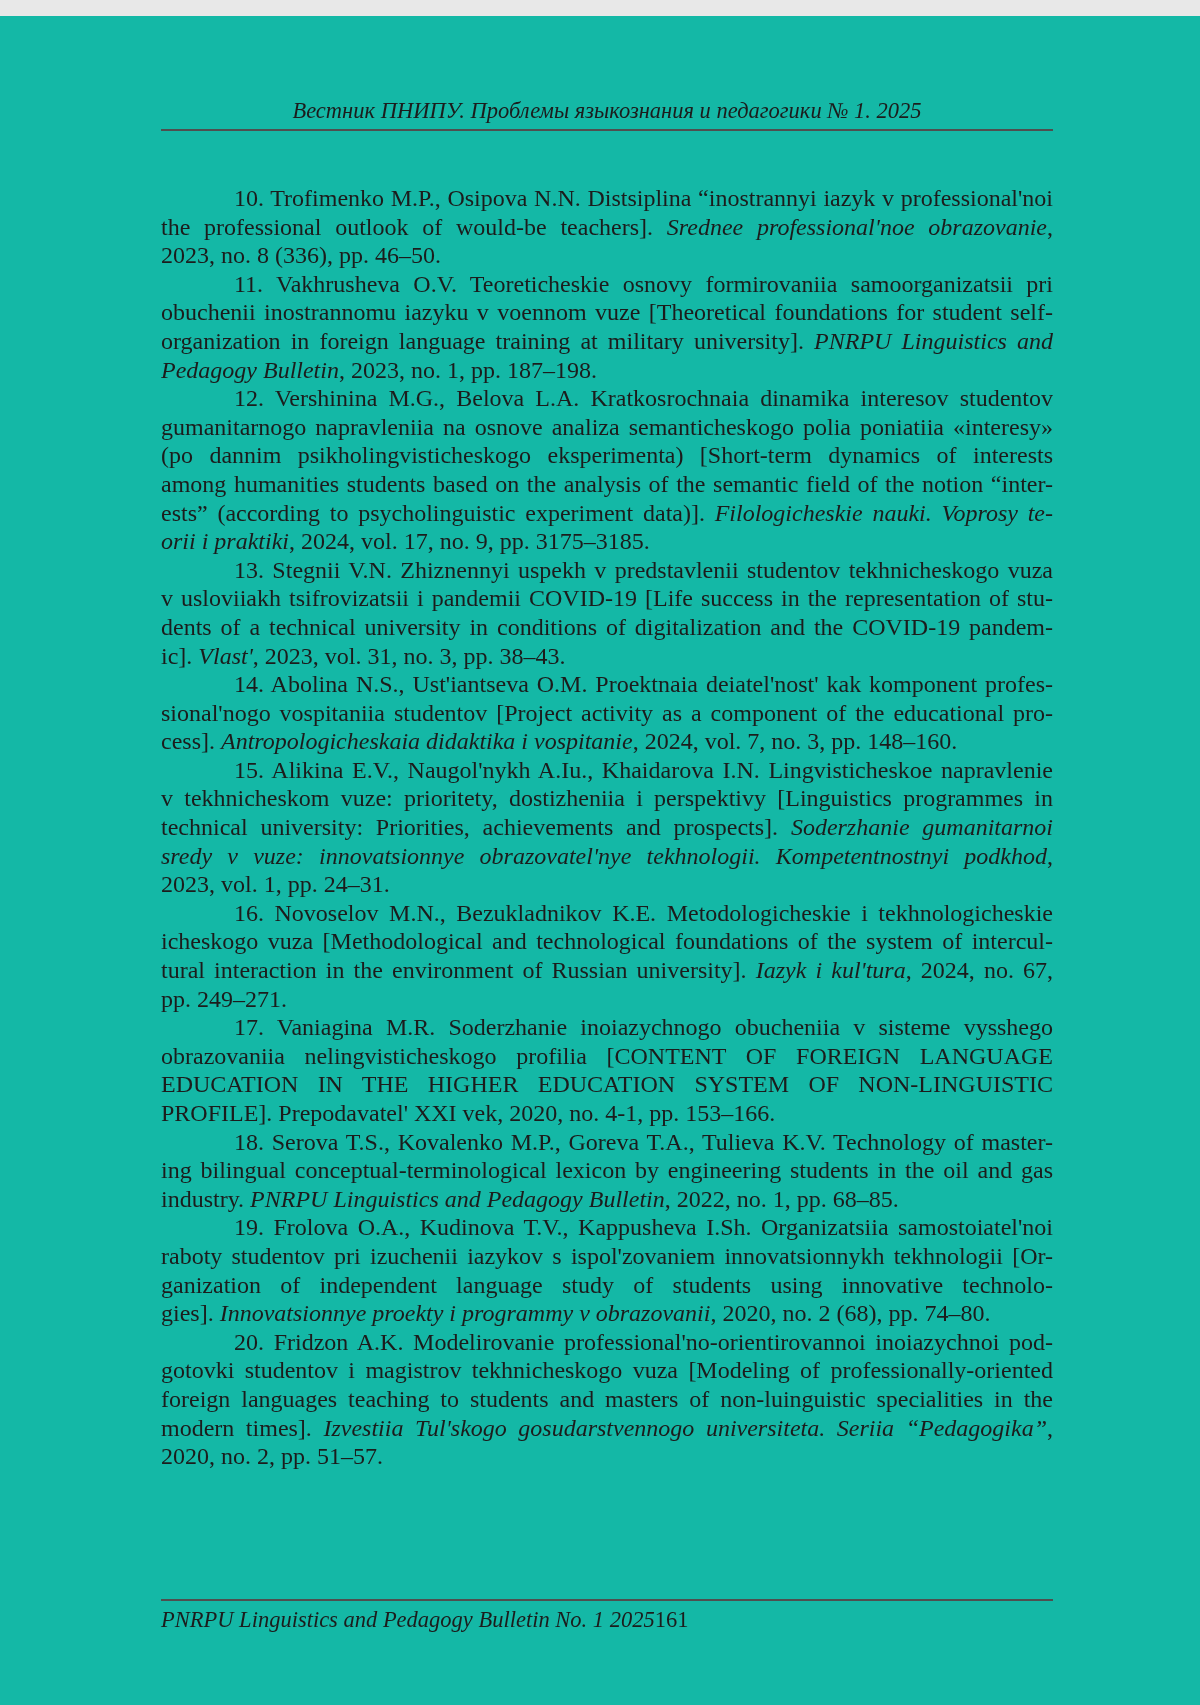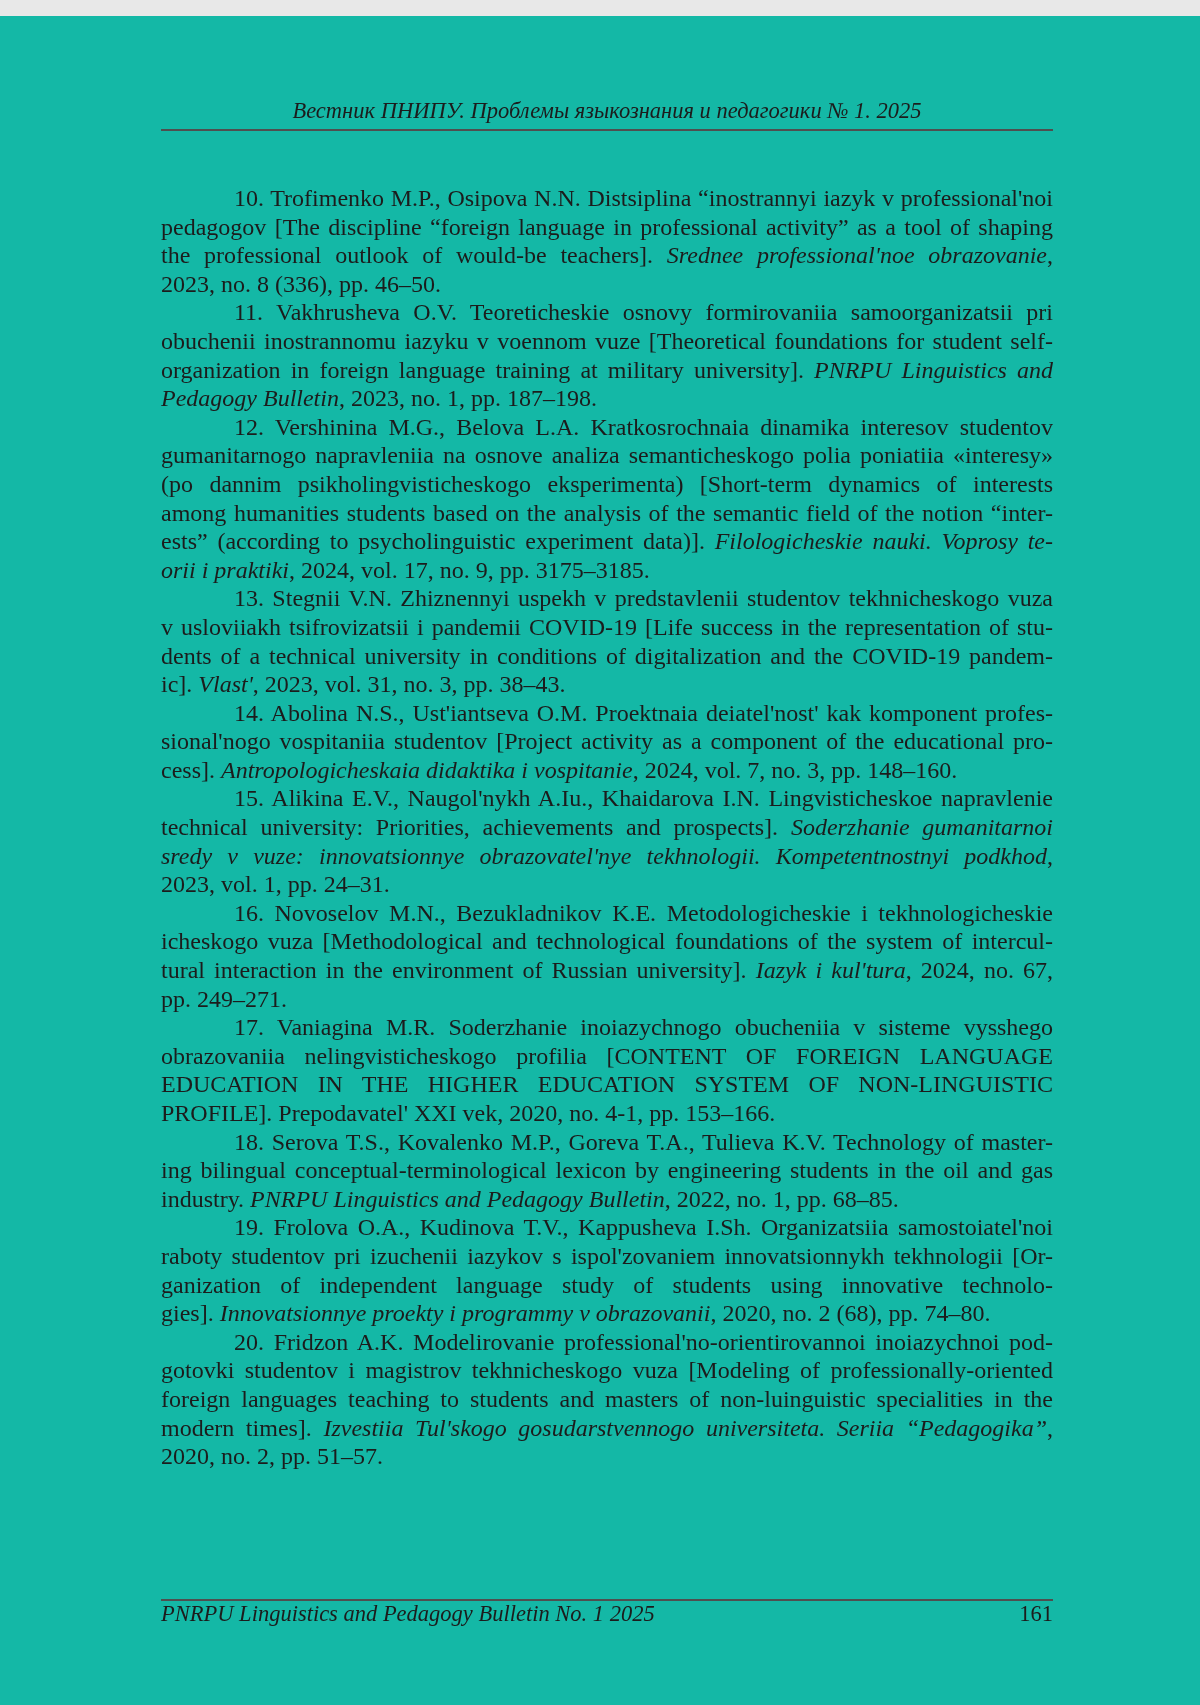--- a/index.html
+++ b/index.html
@@ -43,39 +43,38 @@
   }
   .ln.first { text-indent: 73px; }
   .ln.last  { text-align-last: left; }
   .it { font-style: italic; }
   .footer {
     position: absolute;
     top: 1583px;
     left: 161px;
     width: 892px;
     border-top: 2.5px solid #4f4f4f;
+    padding-top: 6px;
     display: flex;
-    justify-content: space-between;
     align-items: baseline;
     font-size: 22.5px;
     line-height: 26px;
   }
   .footer-journal { font-style: italic; }
   .footer-page { font-style: normal; }
 </style>
 </head>
 <body>
 
 <div class="page">
   <div class="running-head">Вестник ПНИПУ. Проблемы языкознания и педагогики № 1. 2025</div>
 
   <div class="refs">
       <div class="ref">
         <div class="ln first"><span>10. Trofimenko M.P., Osipova N.N. Distsiplina “inostrannyi iazyk v professional'noi</span></div>
-        <div class="ln"><span>pedagogov [The discipline “foreign language in professional activity” as a tool of shaping</span></div>
         <div class="ln"><span>the professional outlook of would-be teachers]. </span><span class="it">Srednee professional'noe obrazovanie</span><span>,</span></div>
         <div class="ln last"><span>2023, no. 8 (336), pp. 46–50.</span></div>
       </div>
       <div class="ref">
         <div class="ln first"><span>11. Vakhrusheva O.V. Teoreticheskie osnovy formirovaniia samoorganizatsii pri</span></div>
         <div class="ln"><span>obuchenii inostrannomu iazyku v voennom vuze [Theoretical foundations for student self-</span></div>
         <div class="ln"><span>organization in foreign language training at military university]. </span><span class="it">PNRPU Linguistics and</span></div>
         <div class="ln last"><span class="it">Pedagogy Bulletin</span><span>, 2023, no. 1, pp. 187–198.</span></div>
       </div>
       <div class="ref">
@@ -92,20 +91,21 @@
         <div class="ln"><span>dents of a technical university in conditions of digitalization and the COVID-19 pandem-</span></div>
         <div class="ln last"><span>ic]. </span><span class="it">Vlast'</span><span>, 2023, vol. 31, no. 3, pp. 38–43.</span></div>
       </div>
       <div class="ref">
         <div class="ln first"><span>14. Abolina N.S., Ust'iantseva O.M. Proektnaia deiatel'nost' kak komponent profes-</span></div>
         <div class="ln"><span>sional'nogo vospitaniia studentov [Project activity as a component of the educational pro-</span></div>
         <div class="ln last"><span>cess]. </span><span class="it">Antropologicheskaia didaktika i vospitanie</span><span>, 2024, vol. 7, no. 3, pp. 148–160.</span></div>
       </div>
       <div class="ref">
         <div class="ln first"><span>15. Alikina E.V., Naugol'nykh A.Iu., Khaidarova I.N. Lingvisticheskoe napravlenie</span></div>
+        <div class="ln"><span>v tekhnicheskom vuze: prioritety, dostizheniia i perspektivy [Linguistics programmes in</span></div>
         <div class="ln"><span>technical university: Priorities, achievements and prospects]. </span><span class="it">Soderzhanie gumanitarnoi</span></div>
         <div class="ln"><span class="it">sredy v vuze: innovatsionnye obrazovatel'nye tekhnologii. Kompetentnostnyi podkhod</span><span>,</span></div>
         <div class="ln last"><span>2023, vol. 1, pp. 24–31.</span></div>
       </div>
       <div class="ref">
         <div class="ln first"><span>16. Novoselov M.N., Bezukladnikov K.E. Metodologicheskie i tekhnologicheskie</span></div>
         <div class="ln"><span>icheskogo vuza [Methodological and technological foundations of the system of intercul-</span></div>
         <div class="ln"><span>tural interaction in the environment of Russian university]. </span><span class="it">Iazyk i kul'tura</span><span>, 2024, no. 67,</span></div>
         <div class="ln last"><span>pp. 249–271.</span></div>
       </div>

